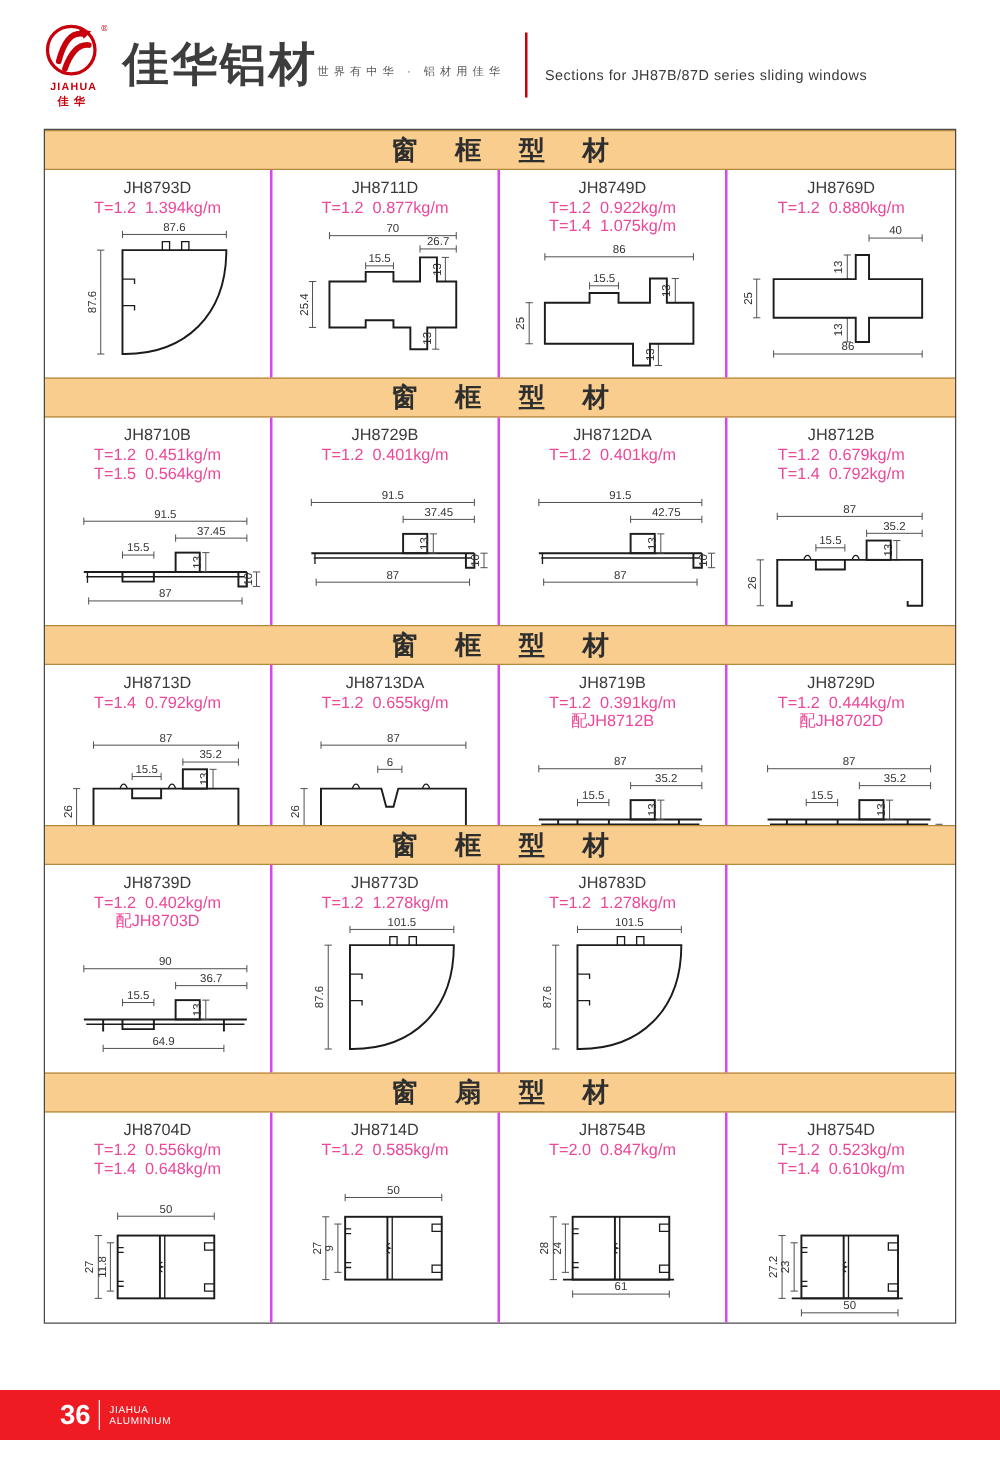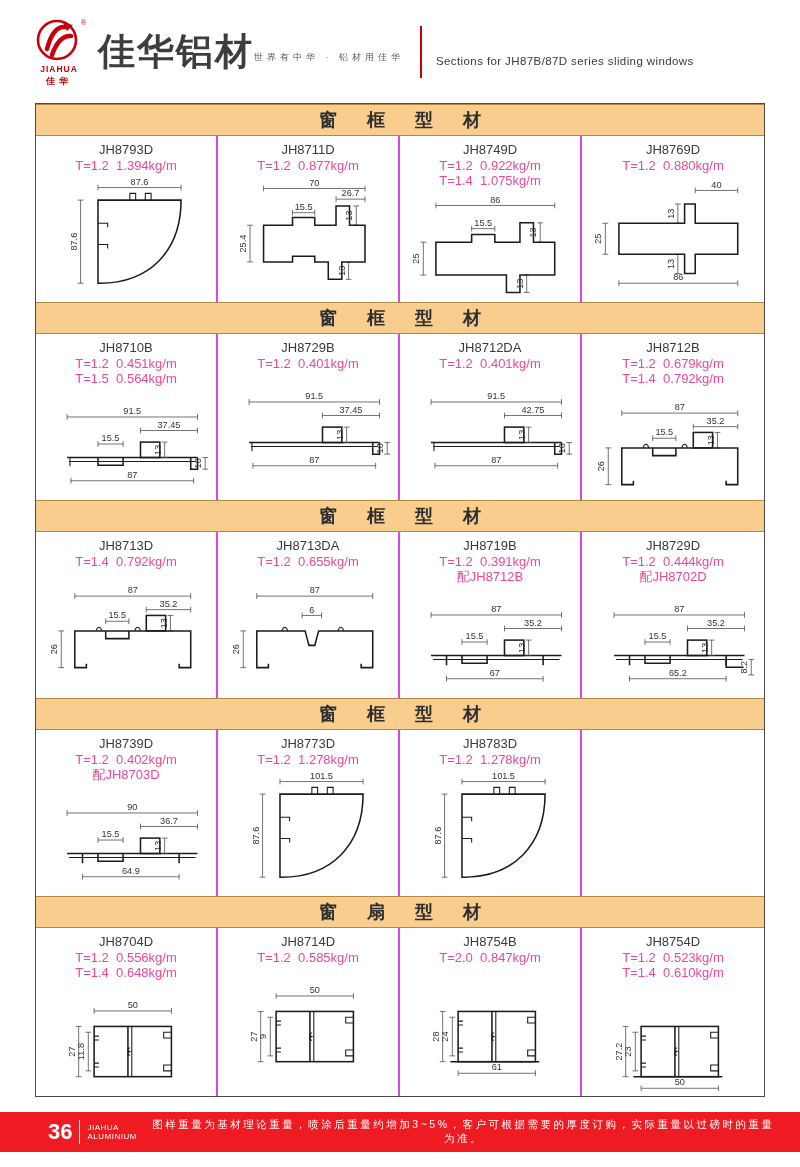--- a/index.html
+++ b/index.html
@@ -23,21 +23,21 @@
   .brand-cn{font-size:37px;font-weight:bold;color:#3d3d3d;letter-spacing:2px;line-height:40px}
   .brand-tag{font-size:9px;color:#5a5a5a;letter-spacing:4px;margin-top:19px}
   .hdr-divider{width:2px;height:52px;background:var(--red);margin:0 14px 0 16px}
   .titles{display:flex;flex-direction:column;justify-content:center}
   .title-cn{font-size:23px;font-weight:bold;color:var(--red);letter-spacing:1px;line-height:26px}
   .title-en{font-size:11.5px;color:#3a3a3a;margin-top:17px;letter-spacing:.4px}
 
   
   .table{position:absolute;left:35px;top:103px;width:730px;border:1px solid #4a4a4a;background:#fff}
   .banner{height:32px;background:var(--banner-bg);border-top:1px solid var(--banner-bd);border-bottom:1px solid var(--banner-bd);
-          display:flex;align-items:center;justify-content:center;font-size:18px;font-weight:bold;color:#2e2e2e;
+          display:flex;align-items:center;justify-content:center;font-size:21px;font-weight:bold;color:#2e2e2e;
           letter-spacing:30px;padding-left:30px}
   .row{display:flex}
   .cell{flex:1 1 25%;border-right:2px solid #d946ef;text-align:center;padding-top:6px;overflow:hidden}
   .cell:last-child{border-right:none}
   .code{font-size:13px;color:#3a3a3a;line-height:16px;white-space:pre}
   .spec,.note{font-size:13px;color:#ec4899;line-height:15px;white-space:pre}
   .cell svg{display:block;margin:2px auto 0}
   .pf{fill:none;stroke:var(--line);stroke-width:1.6;stroke-linejoin:miter}
   .pf2{fill:none;stroke:var(--line);stroke-width:1.1}
   .dl{stroke:#4a4a4a;stroke-width:.8}
@@ -312,21 +312,21 @@
             <line class="dl" x1="21" y1="100" x2="27" y2="100"></line>
             <text class="dt" x="20" y="81" transform="rotate(-90 20 81)">26</text>
             <path class="pf" d="M50,96 v4 H38 V62 H158 V100 H146 v-4"></path>
             <rect class="pf" x="112" y="46" width="20" height="16"></rect>
             <path class="pf" d="M70,62 v8 h24 v-8"></path>
             <path class="pf2" d="M60,62 c1.5,-5 4.5,-5 6,0 M100,62 c1.5,-5 4.5,-5 6,0"></path>
           </svg>
         </div>
       </div>
       <div class="banner">窗框型材</div>
-      <div class="row" style="height: 166px;">
+      <div class="row" style="height: 128px;">
         <div class="cell">
           <div class="code">JH8713D</div>
           <div class="spec">T=1.4  0.792kg/m</div>
           <svg viewBox="0 0 182 118" width="180" height="114">
             <line class="dl" x1="38" y1="26" x2="158" y2="26"></line>
             <line class="dl" x1="38" y1="23" x2="38" y2="29"></line>
             <line class="dl" x1="158" y1="23" x2="158" y2="29"></line>
             <text class="dt" x="98" y="23">87</text>
             <line class="dl" x1="112" y1="40" x2="158" y2="40"></line>
             <line class="dl" x1="112" y1="37" x2="112" y2="43"></line>
@@ -615,16 +615,15 @@
       </div>
     </div>
 
   <div class="footer">
     <div class="pageno">36</div>
     <div class="fdiv"></div>
     <div class="fbrand">
       <div>JIAHUA</div>
       <div>ALUMINIUM</div>
     </div>
-    <div class="fnote">图样重量为基材理论重量，喷涂后重量约增加3~5%，客户可根据需要的厚度订购，实际重量以过磅时的重量为准。</div>
   </div>
 
 </div>
 
 </body></html>

